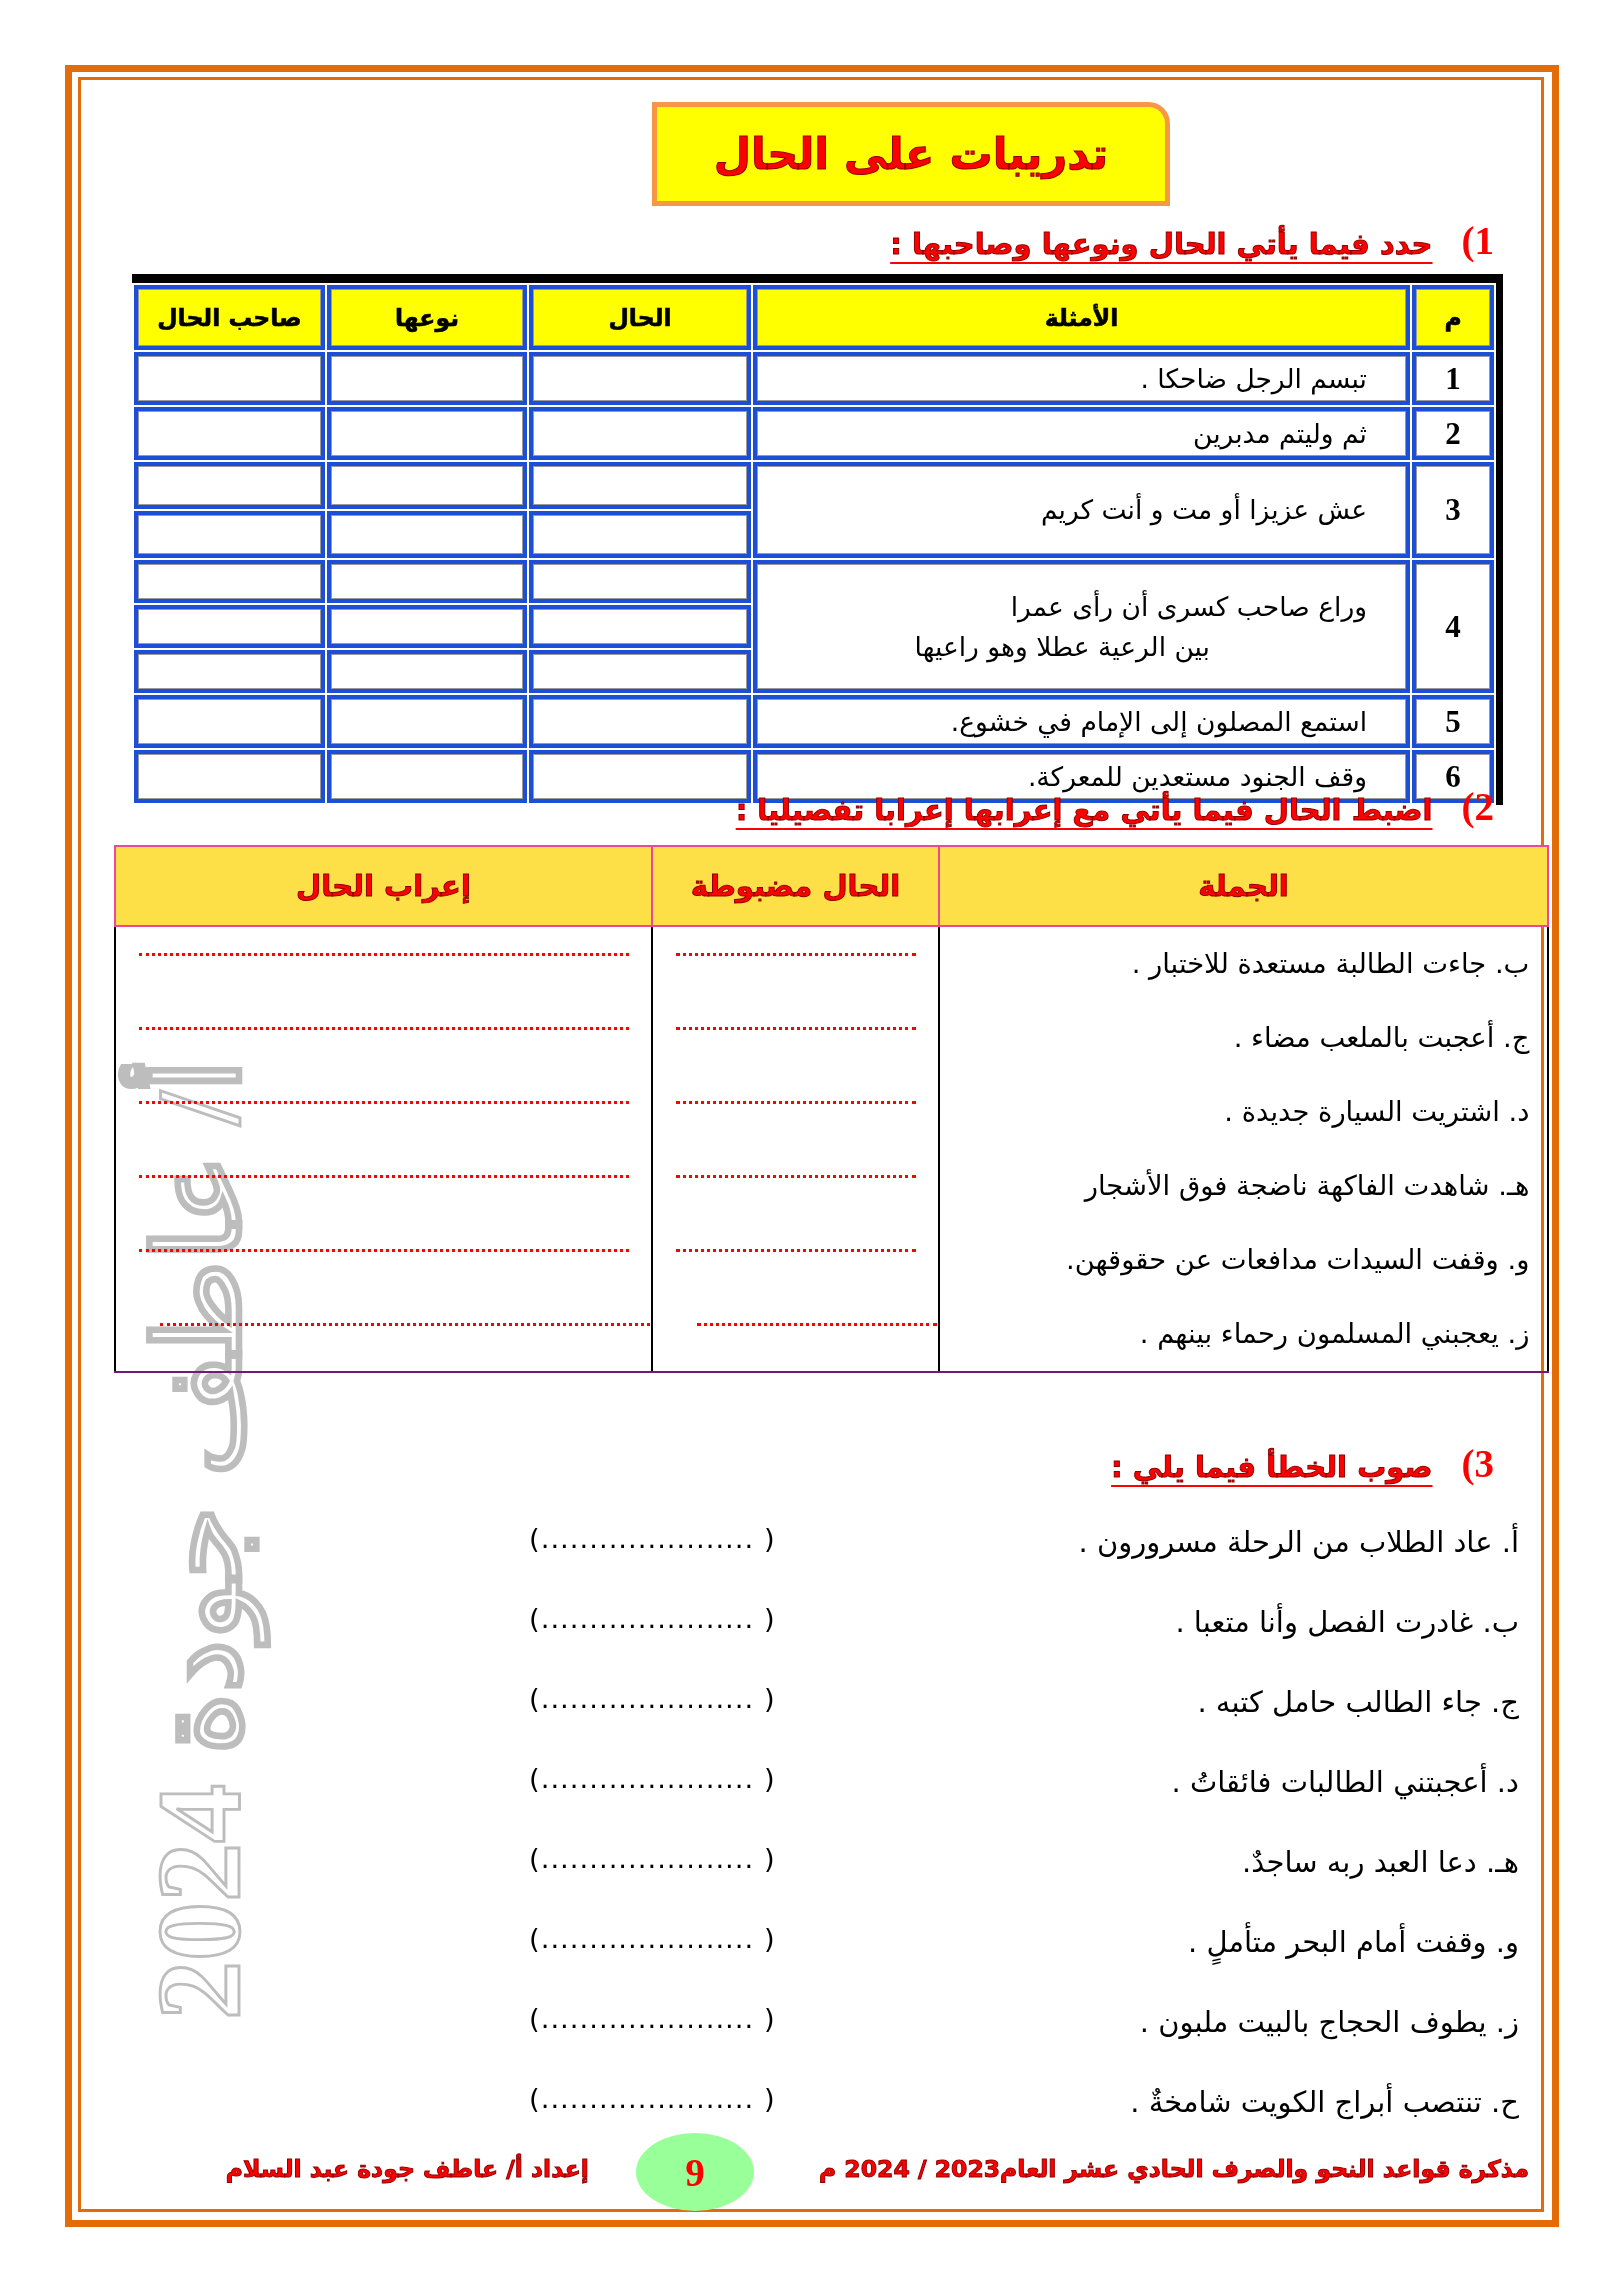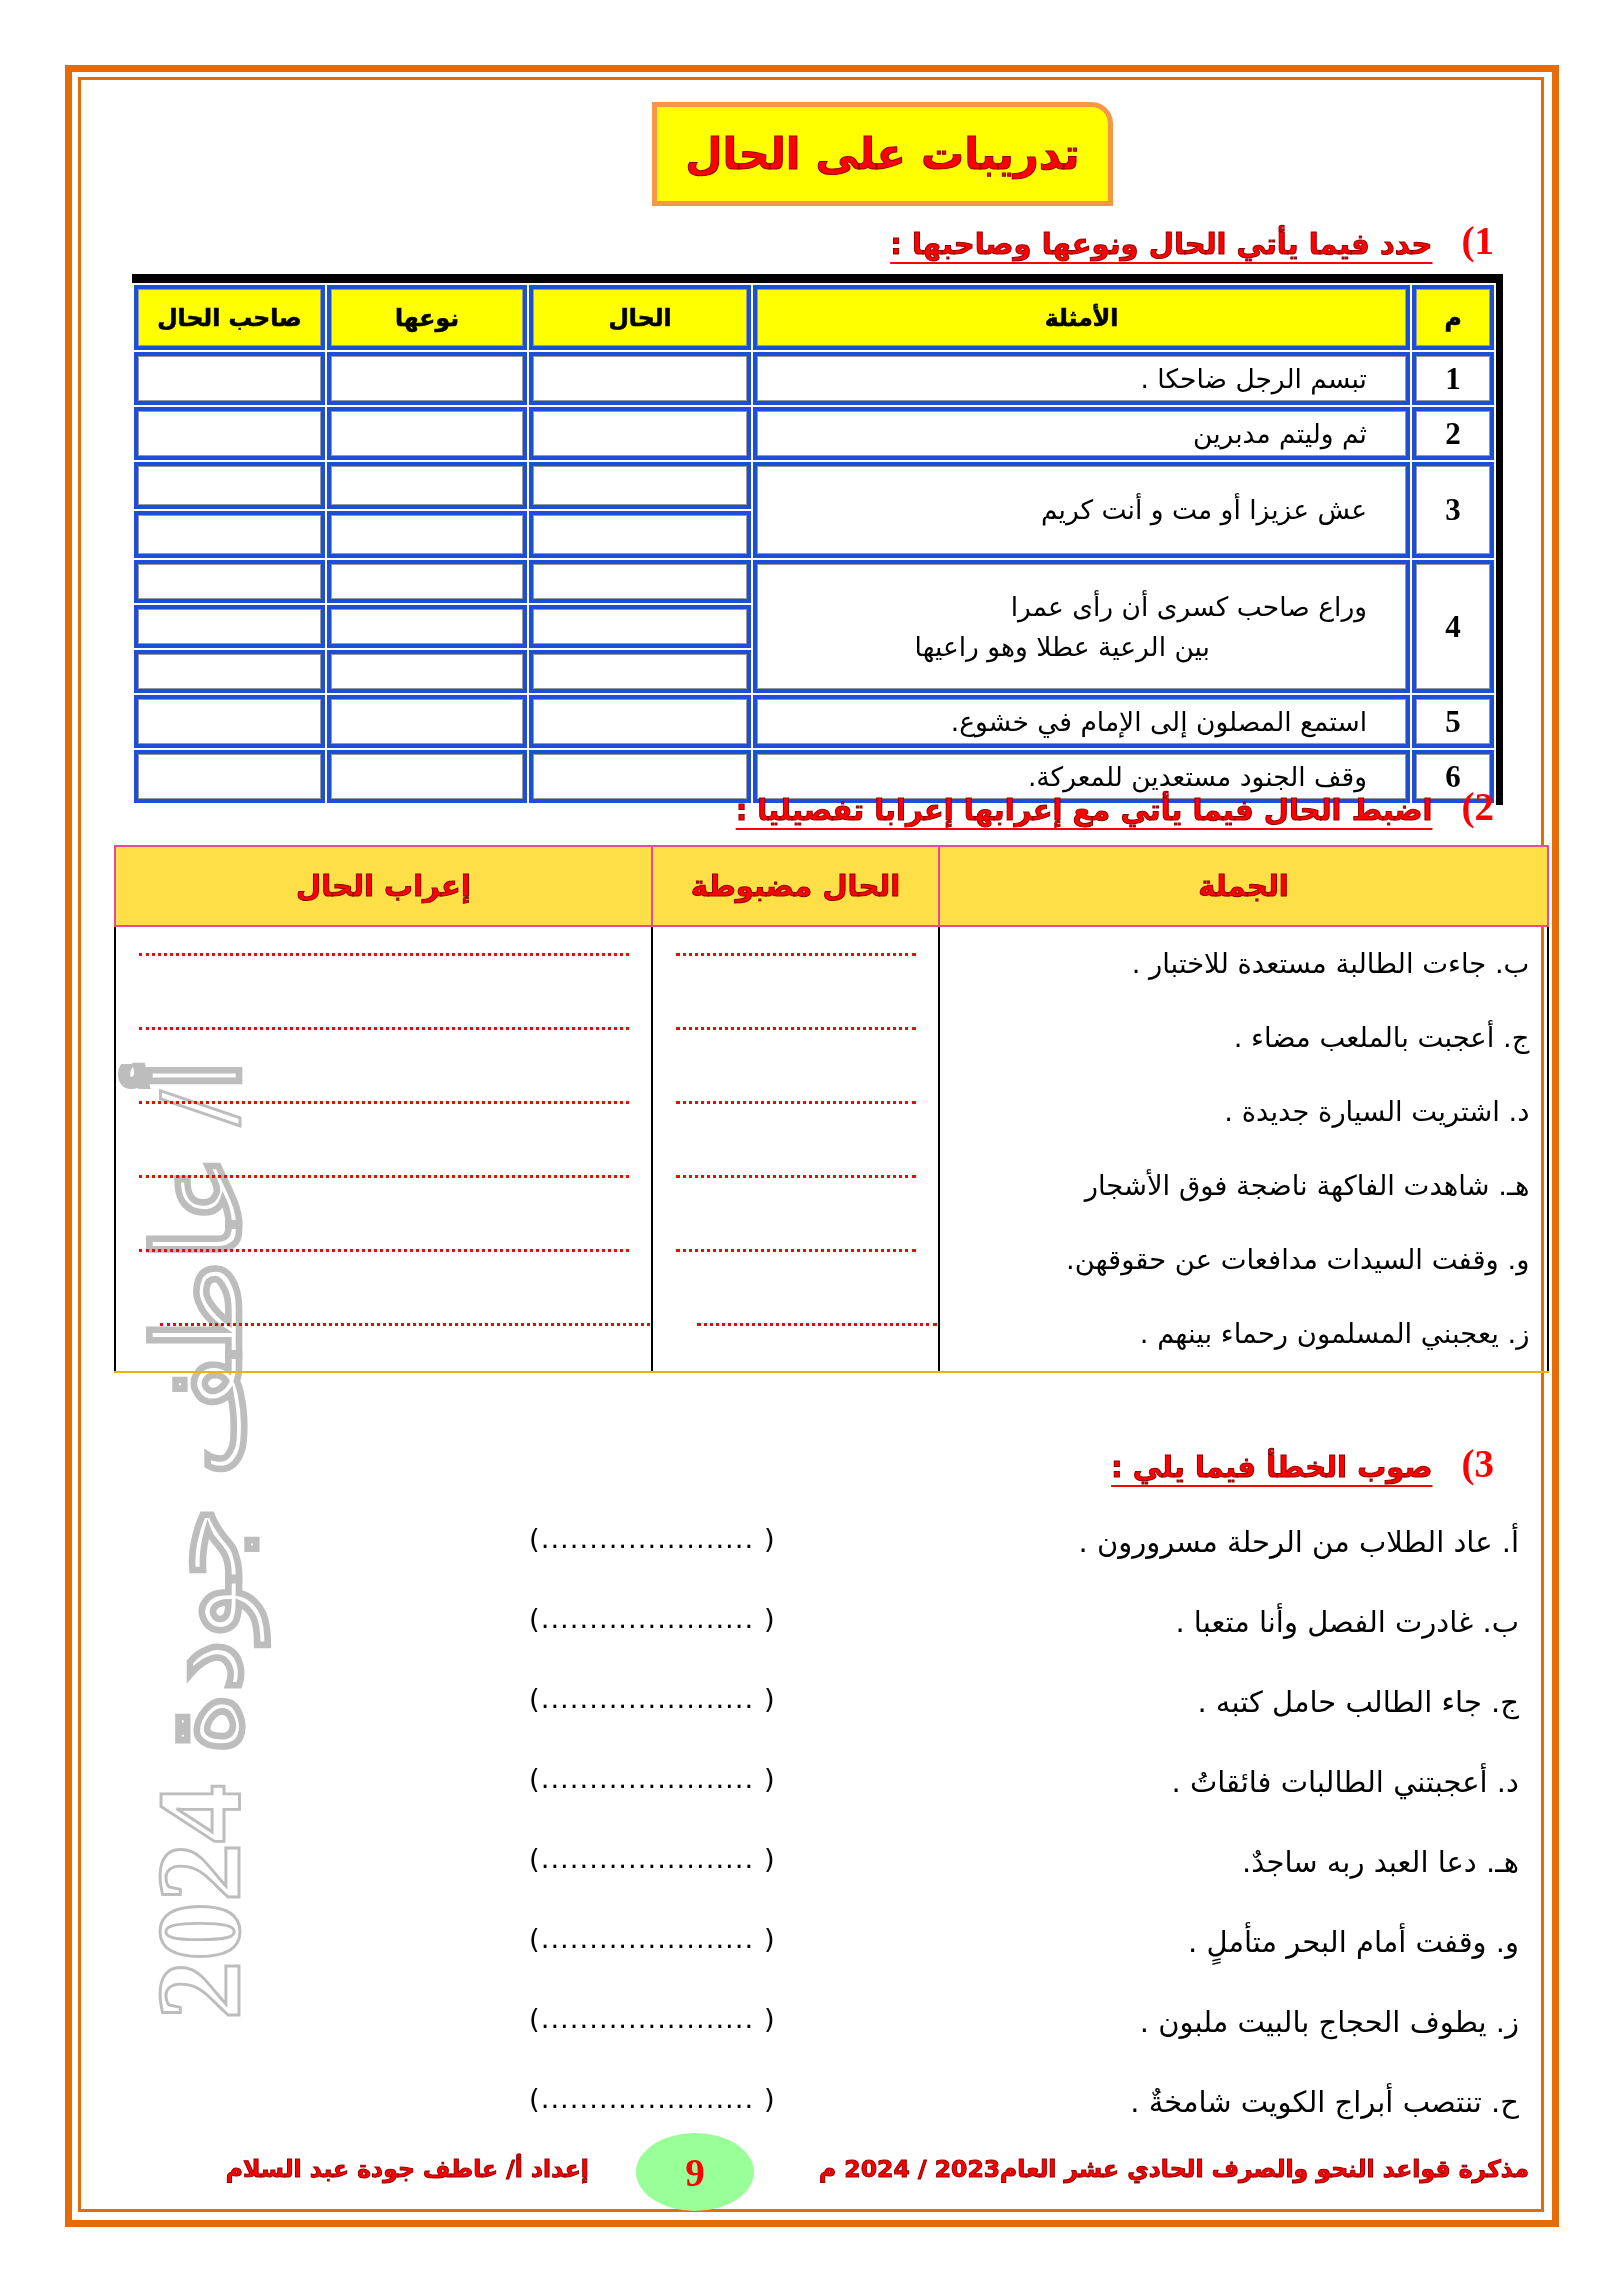--- a/index.html
+++ b/index.html
@@ -1,39 +1,39 @@
 <!DOCTYPE html>
 <html><head>
 <meta charset="utf-8">
 <style>
   html, body { margin: 0; padding: 0; background: #ffffff; }
   body { width: 1621px; height: 2293px; position: relative; overflow: hidden; font-family: "DejaVu Sans", sans-serif; }
   .frame-outer { position: absolute; left: 65px; top: 65px; width: 1494px; height: 2162px; border: 7.8px solid #e36c09; box-sizing: border-box; }
   .frame-inner { position: absolute; left: 78px; top: 77px; width: 1466px; height: 2135px; border: 3.9px solid #e36c09; box-sizing: border-box; }
-  .title-box { position: absolute; left: 652px; top: 102px; width: 461px; height: 104px; background: #ffff00; border: 5.9px solid #f79646; border-radius: 0 21.6px 0 0; box-sizing: border-box; display: flex; align-items: center; justify-content: center; }
+  .title-box { position: absolute; left: 652px; top: 102px; width: 518px; height: 104px; background: #ffff00; border: 5.9px solid #f79646; border-radius: 0 21.6px 0 0; box-sizing: border-box; display: flex; align-items: center; justify-content: center; }
   .fancy-red { color: #ff0000; font-weight: bold; -webkit-text-stroke: 1px #8b0000; font-family: "DejaVu Sans", sans-serif; }
   .title-text { font-size: 43px; }
   .q-heading { position: absolute; direction: rtl; display: flex; align-items: baseline; gap: 29px; }
   .q-num { font-family: "Liberation Serif", serif; font-weight: bold; font-size: 39px; color: #ff0000; }
   .q-text { font-size: 29px; text-decoration: underline; text-decoration-color: #ff0000; text-underline-offset: 7.8px; }
   
   .t1-wrap { position: absolute; left: 132px; top: 274px; width: 1364px; border-top: 9.8px solid #000; border-right: 7.8px solid #000; }
   table.t1 { width: 100%; border-collapse: separate; border-spacing: 2px; direction: rtl; background: #fff; }
   table.t1 td, table.t1 th { border: 4px solid #1d4ed8; box-shadow: inset 0 0 0 1px #999; padding: 0; }
   table.t1 th { background: #ffff00; height: 57px; font-size: 23.5px; font-weight: bold; color: #000; -webkit-text-stroke: 0.6px #000; }
   table.t1 td.num { width: 74px; text-align: center; font-family: "Liberation Serif", serif; font-weight: bold; font-size: 31px; }
   table.t1 td.ex { width: 610px; text-align: right; padding-right: 39px; font-size: 26.5px; line-height: 1.5; }
   table.t1 td.ans { height: 45px; }
   table.t1 td.hal { width: 214px; }
   table.t1 td.type { width: 192px; }
   
   table.t2 { position: absolute; left: 114px; top: 845px; width: 1435px; border-collapse: collapse; direction: rtl; }
   table.t2 th { background: #fde047; height: 76px; border: 2px solid #ec4899; font-size: 29px; }
   table.t2 td { border-left: 2px solid #000; border-right: 2px solid #000; vertical-align: top; }
-  table.t2 tr.last td { border-bottom: 2px solid #eab308; padding-left: 44px; }
+  table.t2 tr.last td { border-bottom: 2px solid #701a75; padding-left: 44px; }
   table.t2 td.sent { width: 578px; text-align: right; font-size: 27.4px; padding-right: 17.6px; height: 72px; line-height: 72px; }
   table.t2 tr.first td.sent { height: 53px; line-height: 53px; }
   table.t2 td.dots { text-align: center; padding-top: 0; }
   .dots-line { display: inline-block; border-bottom: 3.9px dotted #ff0000; height: 0; margin-top: 25.5px; }
   table.t2 tr.first .dots-line { margin-top: 21.6px; }
   .d-short { width: 240px; }
   .d-long { width: 490px; }
   
   .s3-list { position: absolute; left: 529px; top: 1498px; width: 990px; direction: rtl; }
   .s3-item { height: 80px; display: flex; align-items: center; justify-content: space-between; font-size: 29px; }

